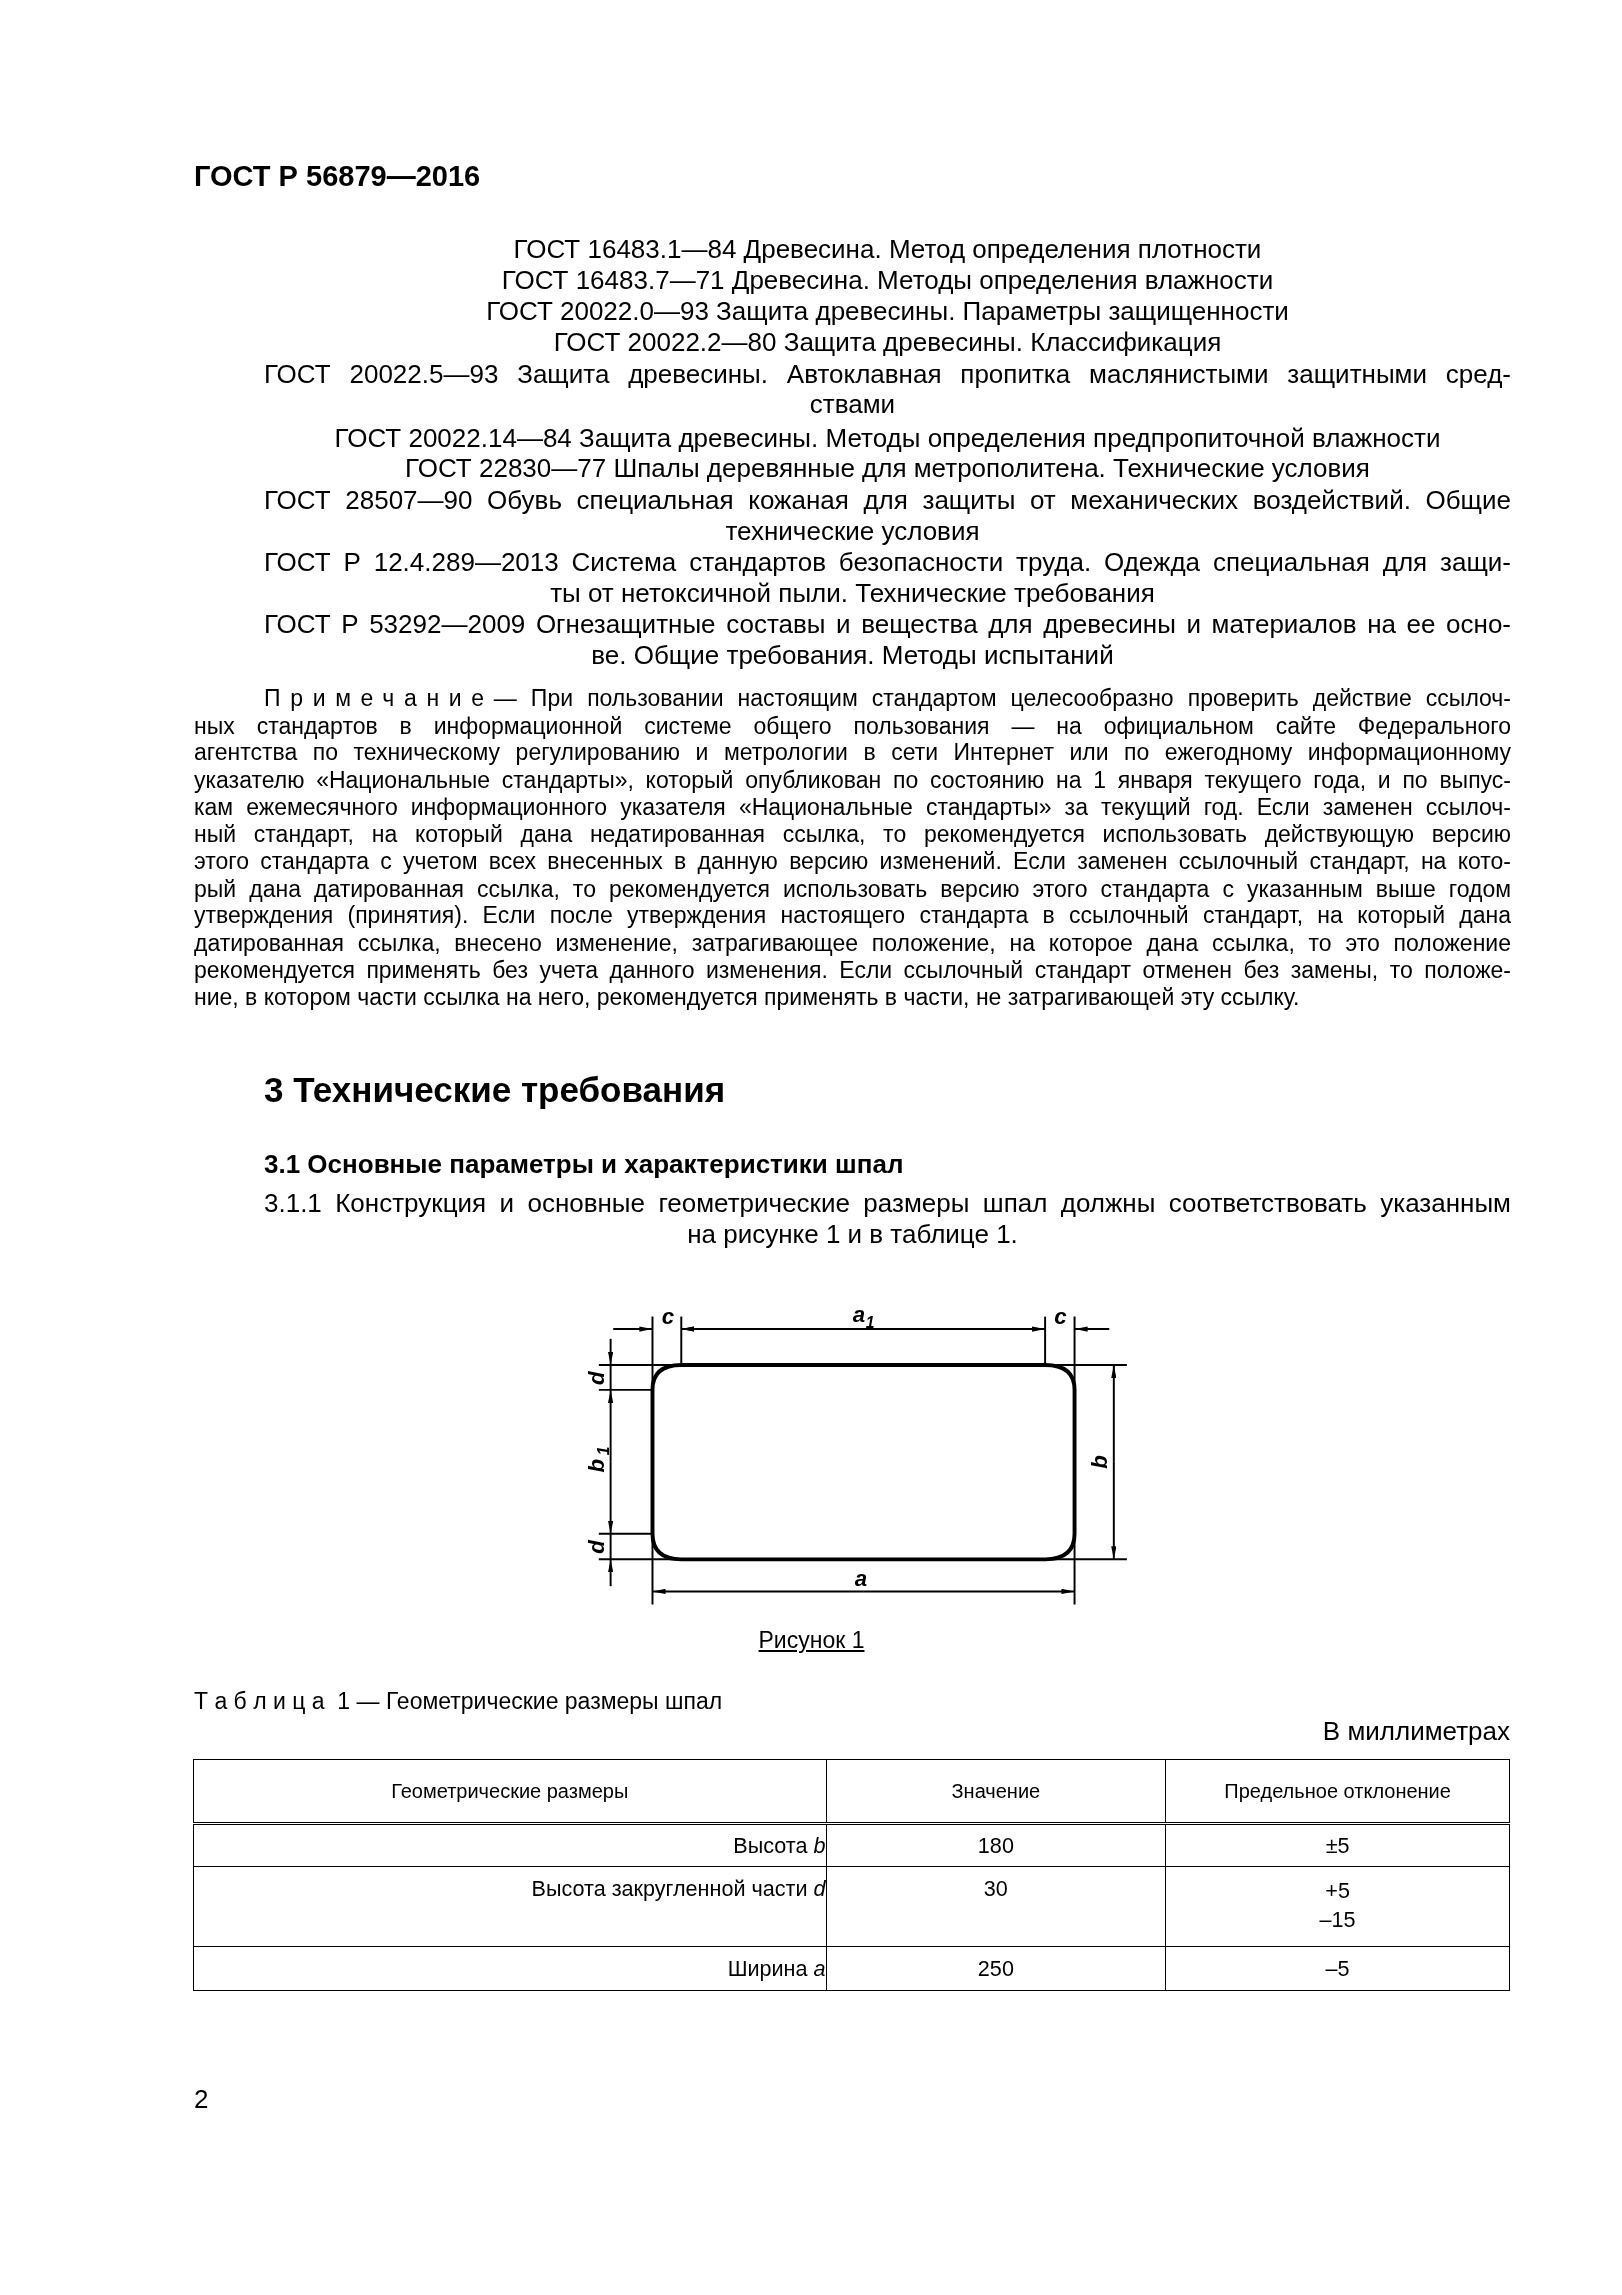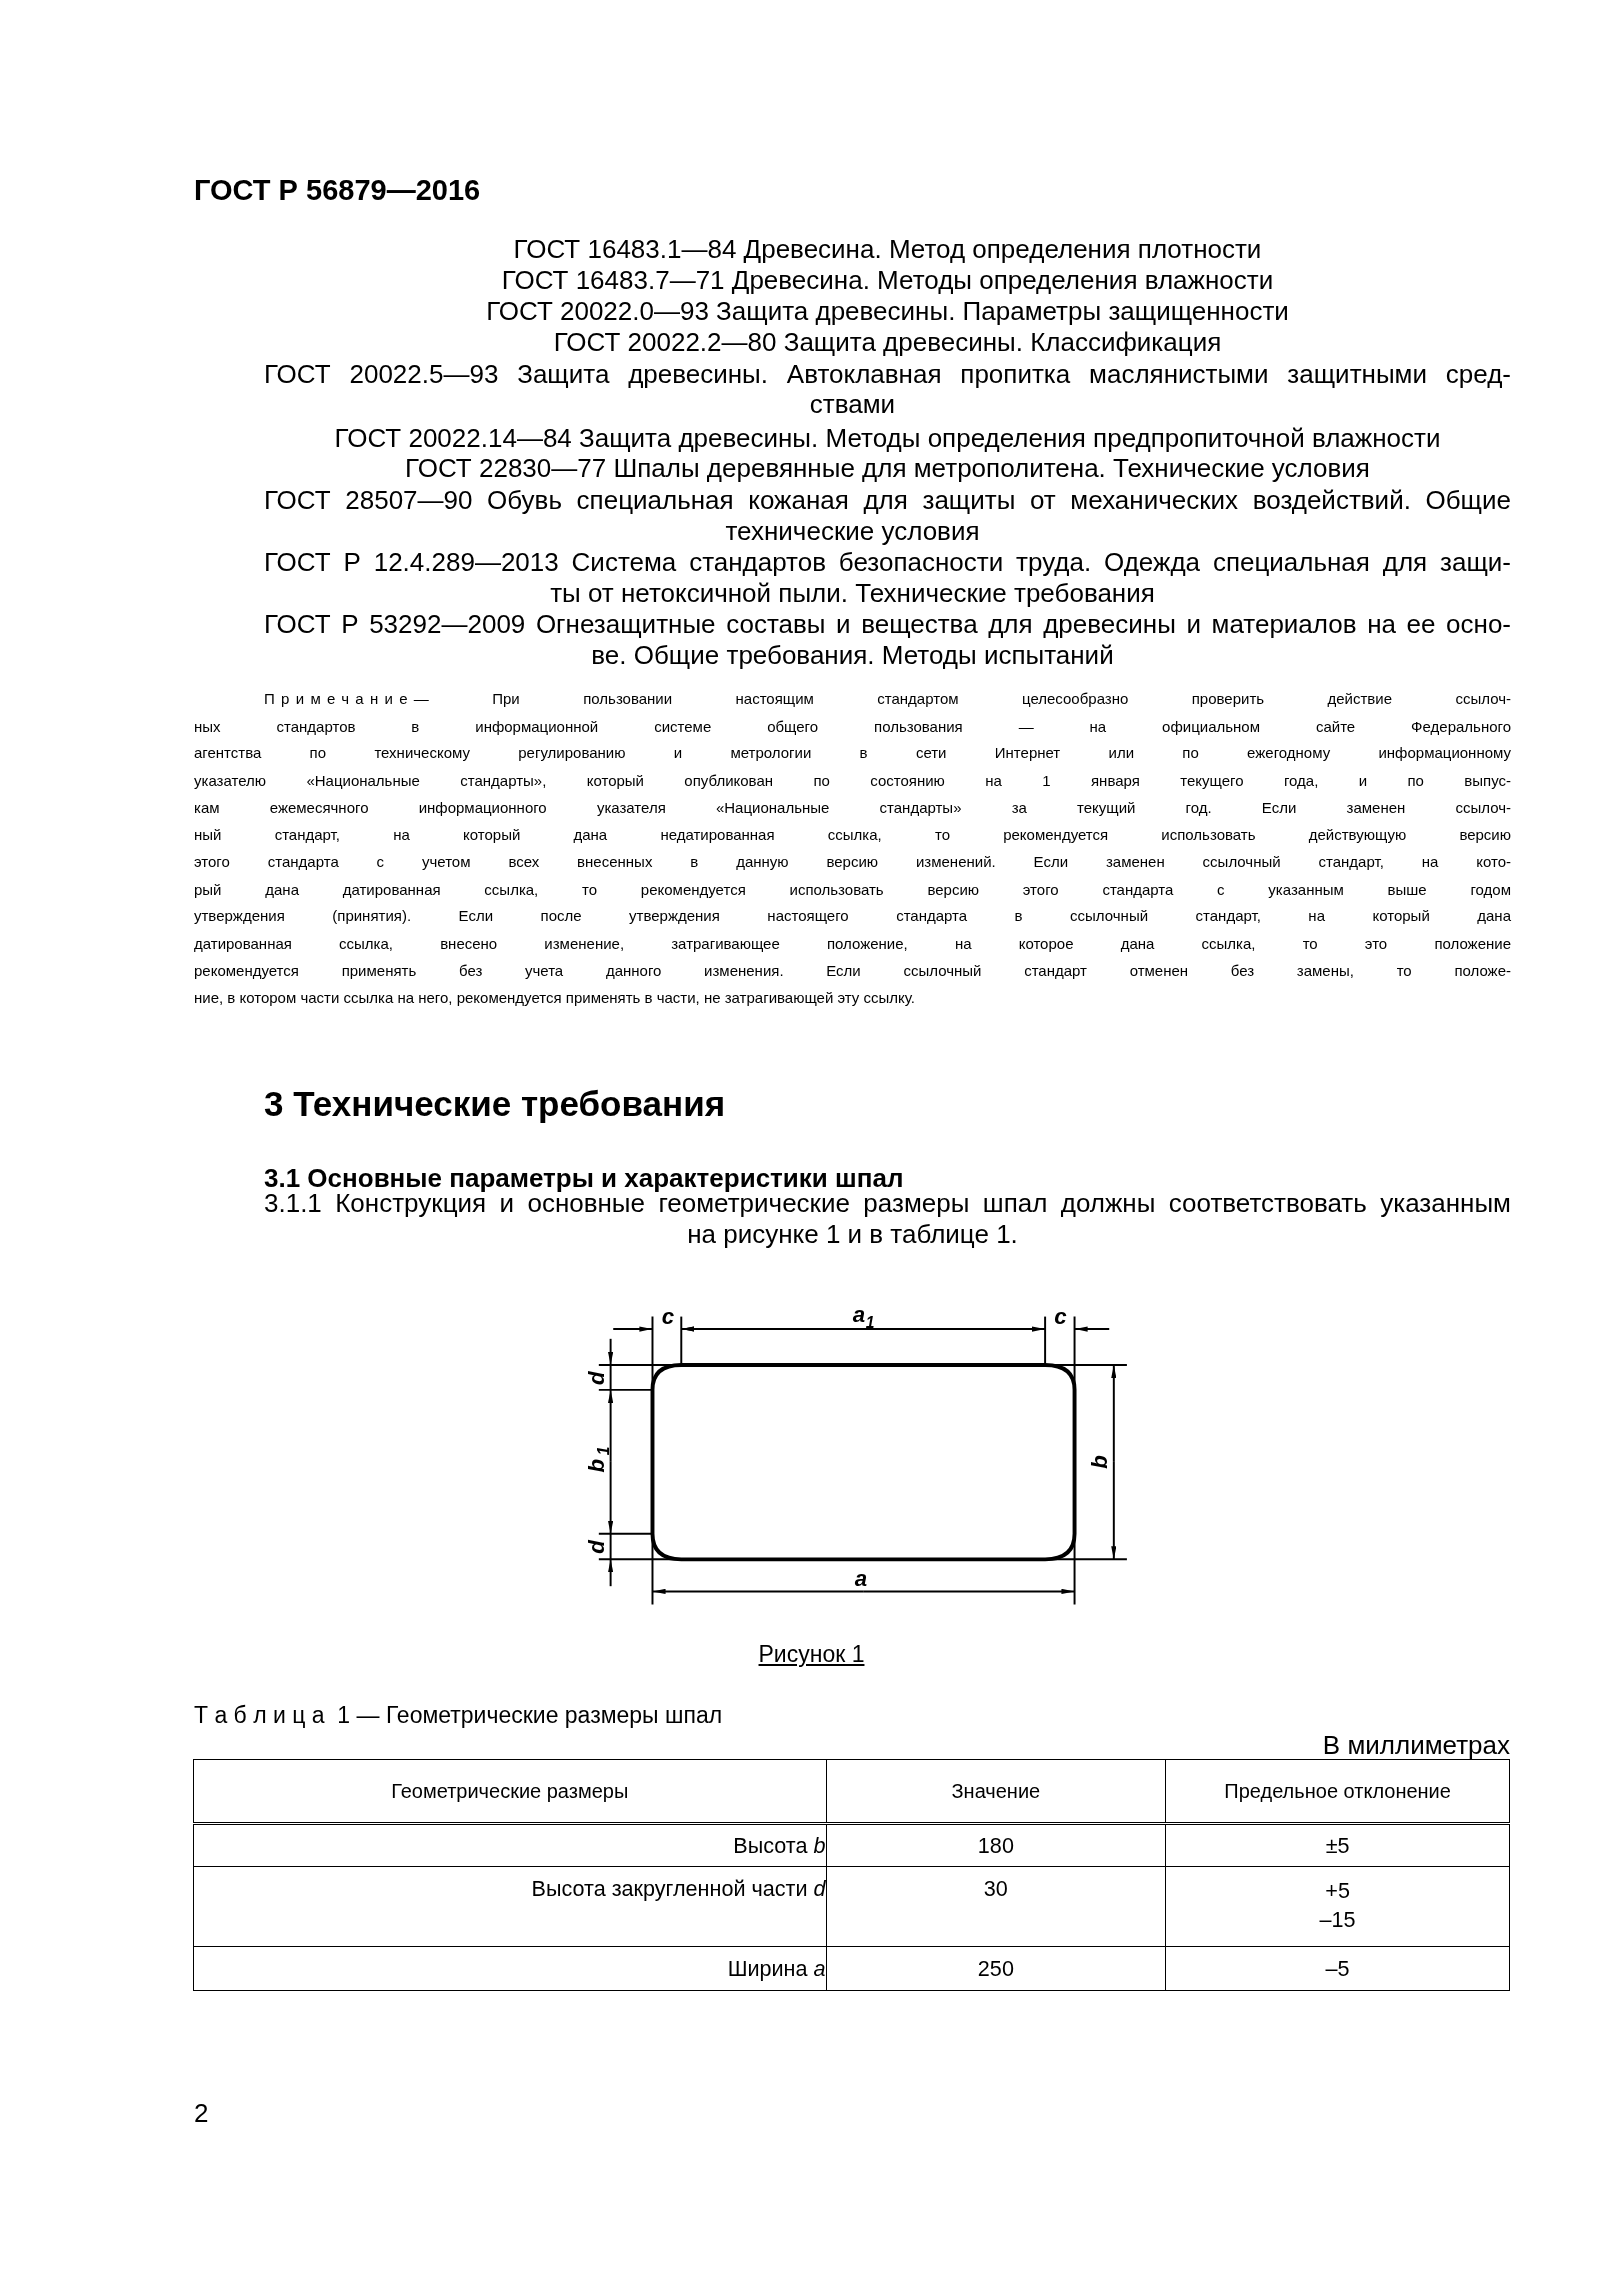--- a/index.html
+++ b/index.html
@@ -1,23 +1,23 @@
 <!DOCTYPE html>
 <html style="font-size:10.5px"><head>
 <meta charset="utf-8">
 <style>
   html, body { margin: 0; padding: 0; background: #ffffff; }
   body { width: 1623px; height: 2295px; position: relative; overflow: hidden;
          font-family: "Liberation Sans", "DejaVu Sans", sans-serif; color: #000; }
-  .abs { position: absolute; white-space: nowrap; margin-top: 14px; }
+  .abs { position: absolute; white-space: nowrap; }
   .doc-header { left: 194px; top: 161px; font-size: 29px; font-weight: bold; line-height: 31px; }
   .line { position: absolute; left: 194px; width: 1317px; font-size: 26px; line-height: 31px; height: 31px; white-space: nowrap; text-align: center; }
   .line.indent { left: 264px; width: 1247px; }
   .line.just { text-align: justify; text-align-last: justify; }
-  .note { position: absolute; left: 194px; width: 1317px; font-size: 15px; line-height: 27.5px; height: 27.5px; white-space: nowrap; }
+  .note { position: absolute; left: 194px; width: 1317px; font-size: 23px; line-height: 27.5px; height: 27.5px; white-space: nowrap; }
   .note.indent { left: 264px; width: 1247px; }
   .note.just { text-align: justify; text-align-last: justify; }
   .spaced { letter-spacing: 0.42em; }
   .h1 { left: 264px; top: 1071px; font-size: 35px; font-weight: bold; line-height: 37px; }
   .h2 { left: 264px; top: 1149px; font-size: 26px; font-weight: bold; line-height: 31px; }
   .fig-caption { left: 0; width: 1623px; text-align: center; top: 1627px; font-size: 23px; line-height: 27.5px; text-decoration: underline; }
   .tbl-caption { left: 194px; top: 1688px; font-size: 23px; line-height: 27.5px; }
   .tbl-unit { right: 113px; top: 1718px; font-size: 26px; line-height: 27.5px; }
   .page-num { left: 194px; top: 2085px; font-size: 26px; line-height: 29px; }
   table.dims { position: absolute; left: 193px; top: 1759px; width: 1317px; border-collapse: collapse;

